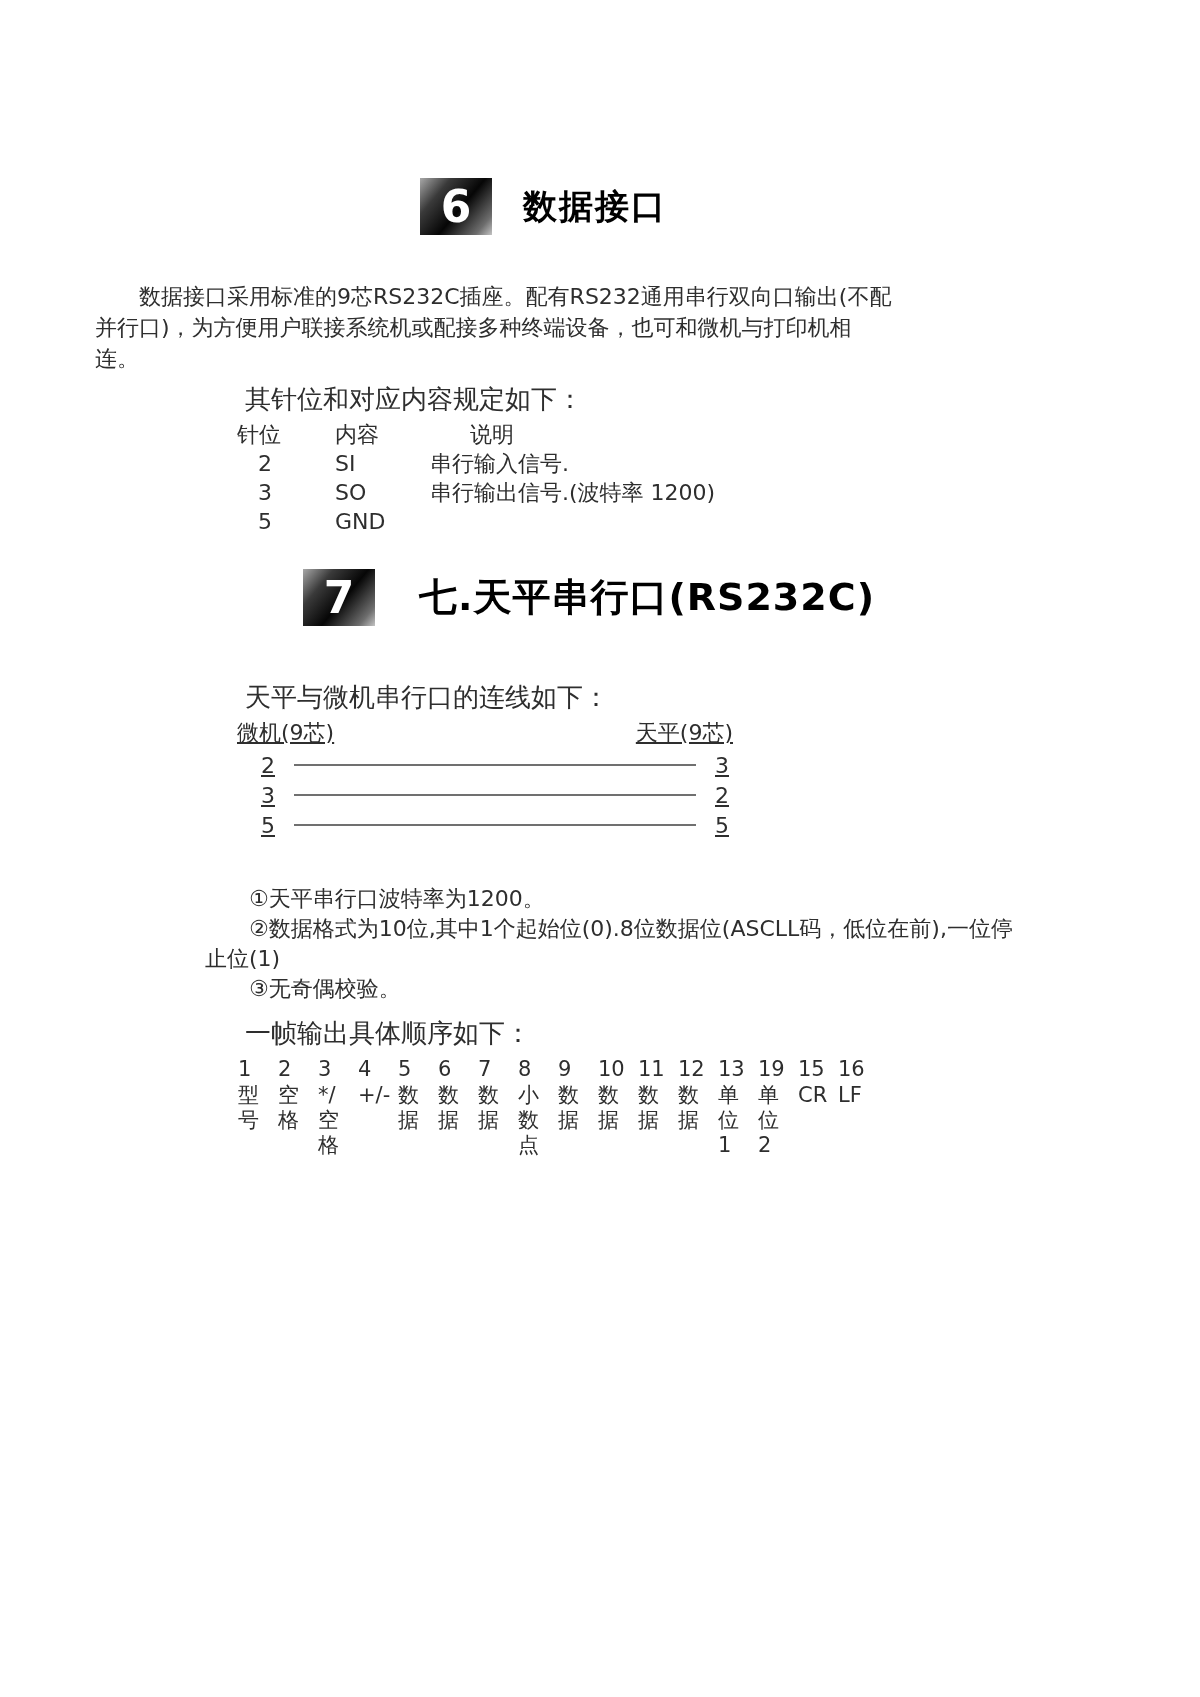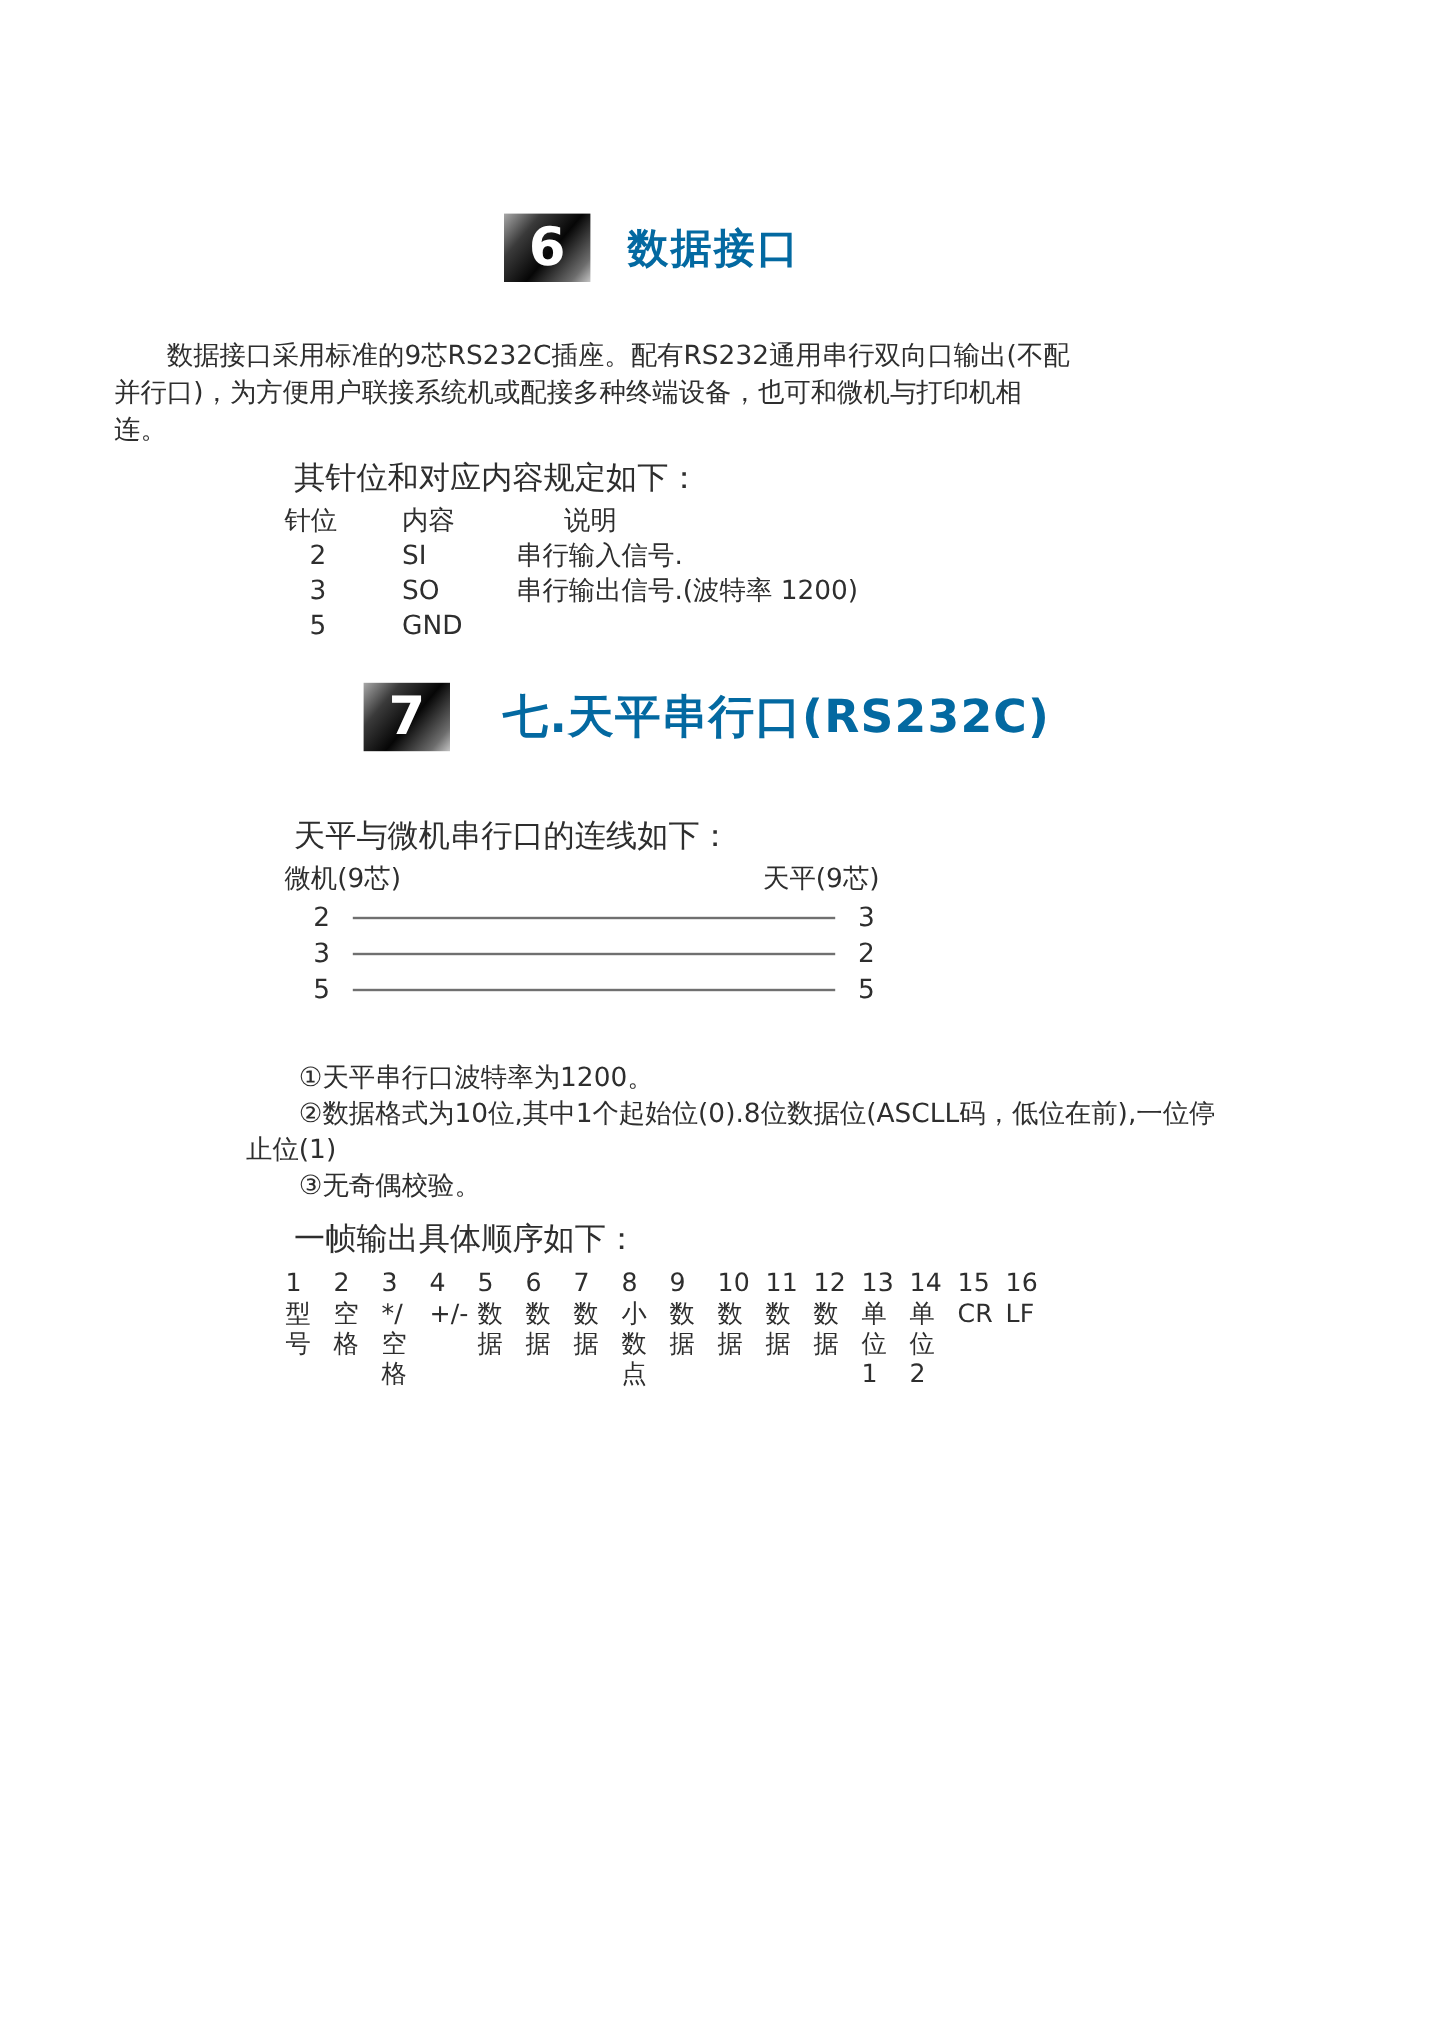--- a/index.html
+++ b/index.html
@@ -17,21 +17,21 @@
   
   .sec-header { display:flex; align-items:center; }
   .sec-header.s6 { margin:178px 0 0 420px; }
   .sec-header.s7 { margin:33px 0 0 303px; }
   .badge {
     width:72px; height:57px; flex:0 0 72px;
     display:flex; align-items:center; justify-content:center;
     color:#ffffff; font-size:44px; font-weight:bold;
     background:linear-gradient(130deg, #a8a8a8 0%, #3a3a3a 26%, #060606 55%, #6d6d6d 86%, #c4c4c4 100%);
   }
-  .sec-title { font-weight:bold; color:#0369a1; letter-spacing:2px; }
+  .sec-title { font-weight:bold; color:#000000; letter-spacing:2px; }
   .t6 { font-size:34px; margin-left:31px; }
   .t7 { font-size:38px; margin-left:44px; letter-spacing:1px; }
 
   
   .para {
     margin:46px 195px 0 95px;
     width:800px;
     font-size:22px; line-height:31px;
     text-indent:2em;
   }
@@ -42,21 +42,21 @@
   .pin-table { margin:6px 0 0 237px; font-size:22px; }
   .pin-row { display:flex; line-height:29px; }
   .pc1 { width:98px; }
   .pc2 { width:95px; }
   .pc3 { flex:1; }
   .pc3.pad { padding-left:40px; }
   .pc1.num { padding-left:21px; }
 
   
   .wiring-intro { margin-top:56px; }
-  .wiring { margin:6px 0 0 237px; width:496px; font-size:22px; }
+  .wiring { margin:6px 0 0 237px; width:496px; font-size:22px;text-decoration:underline; }
   .wire-head { display:flex; justify-content:space-between; line-height:30px; margin-bottom:2px; }
   .wire-row { display:flex; align-items:center; height:30px; }
   .wire-row .pin { width:22px; text-align:center; }
   .wire-row .pin:first-child { margin-left:20px; }
   .wire-line { flex:1; height:0; border-top:2px solid #707070; margin:0 15px; }
 
   
   .note {
     margin:0 110px 0 205px;
     width:810px;
@@ -222,21 +222,21 @@
       <div class="fline">据</div>
       <div class="fline"></div>
     </div>
     <div class="fcol">
       <div class="fnum">13</div>
       <div class="fline">单</div>
       <div class="fline">位</div>
       <div class="fline">1</div>
     </div>
     <div class="fcol">
-      <div class="fnum">14</div>
+      <div class="fnum">19</div>
       <div class="fline">单</div>
       <div class="fline">位</div>
       <div class="fline">2</div>
     </div>
     <div class="fcol">
       <div class="fnum">15</div>
       <div class="fline">CR</div>
       <div class="fline"></div>
       <div class="fline"></div>
     </div>

